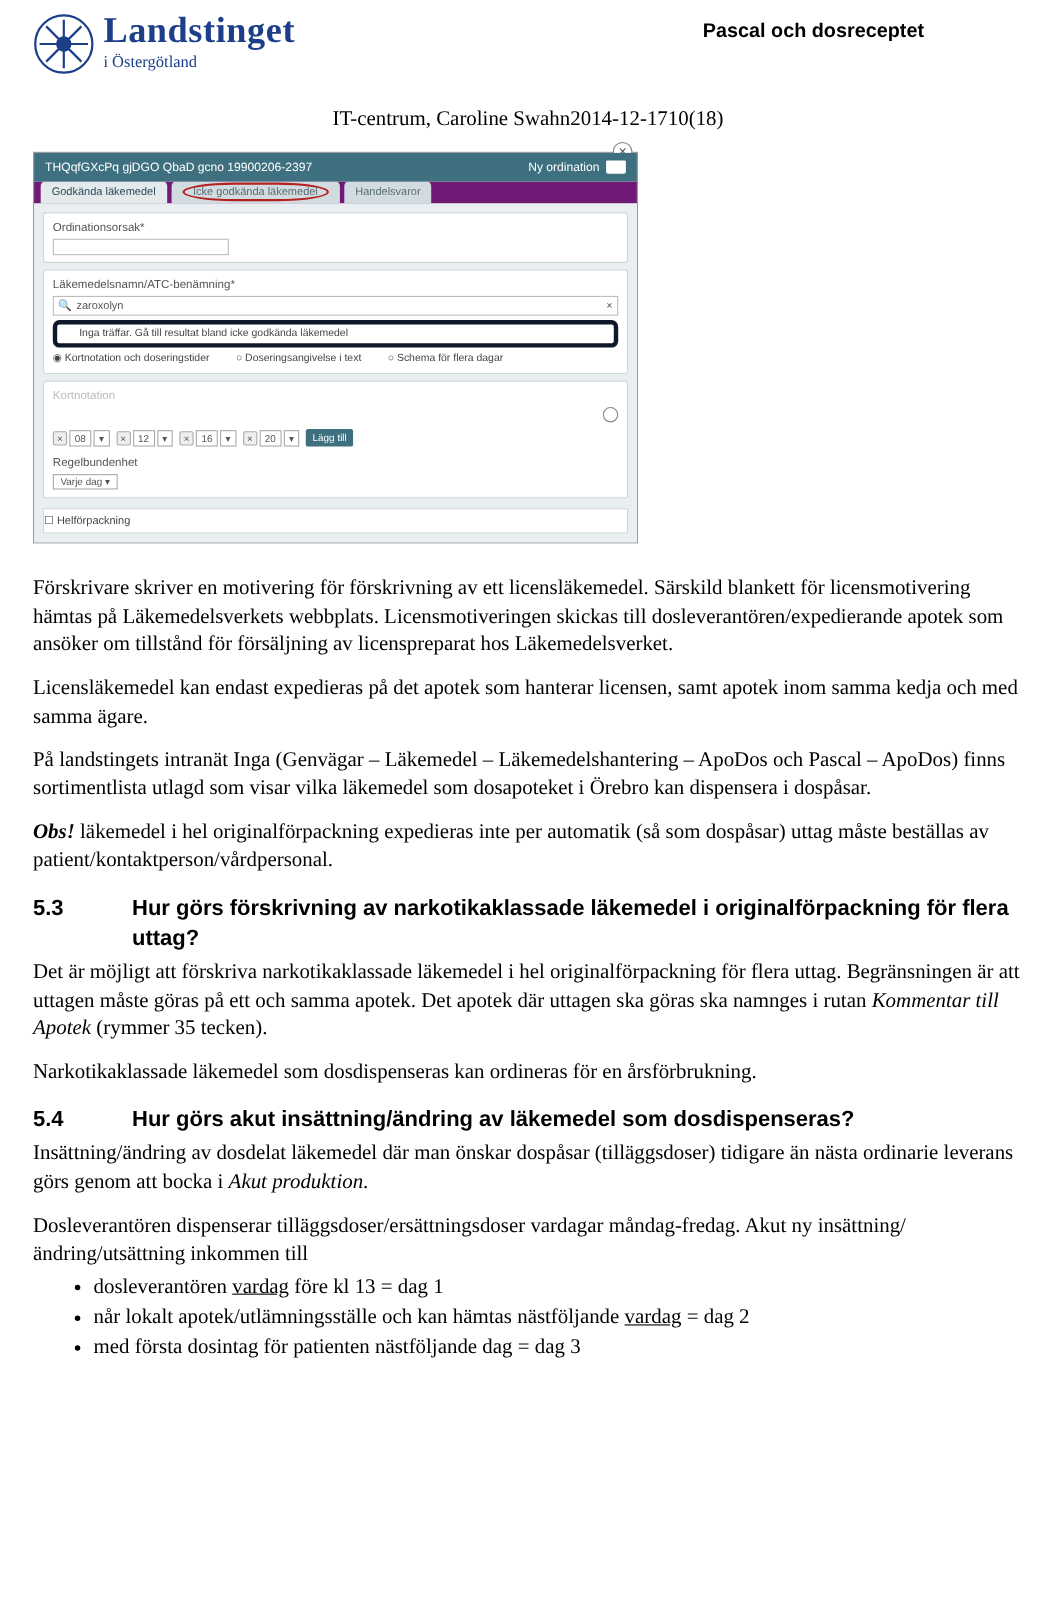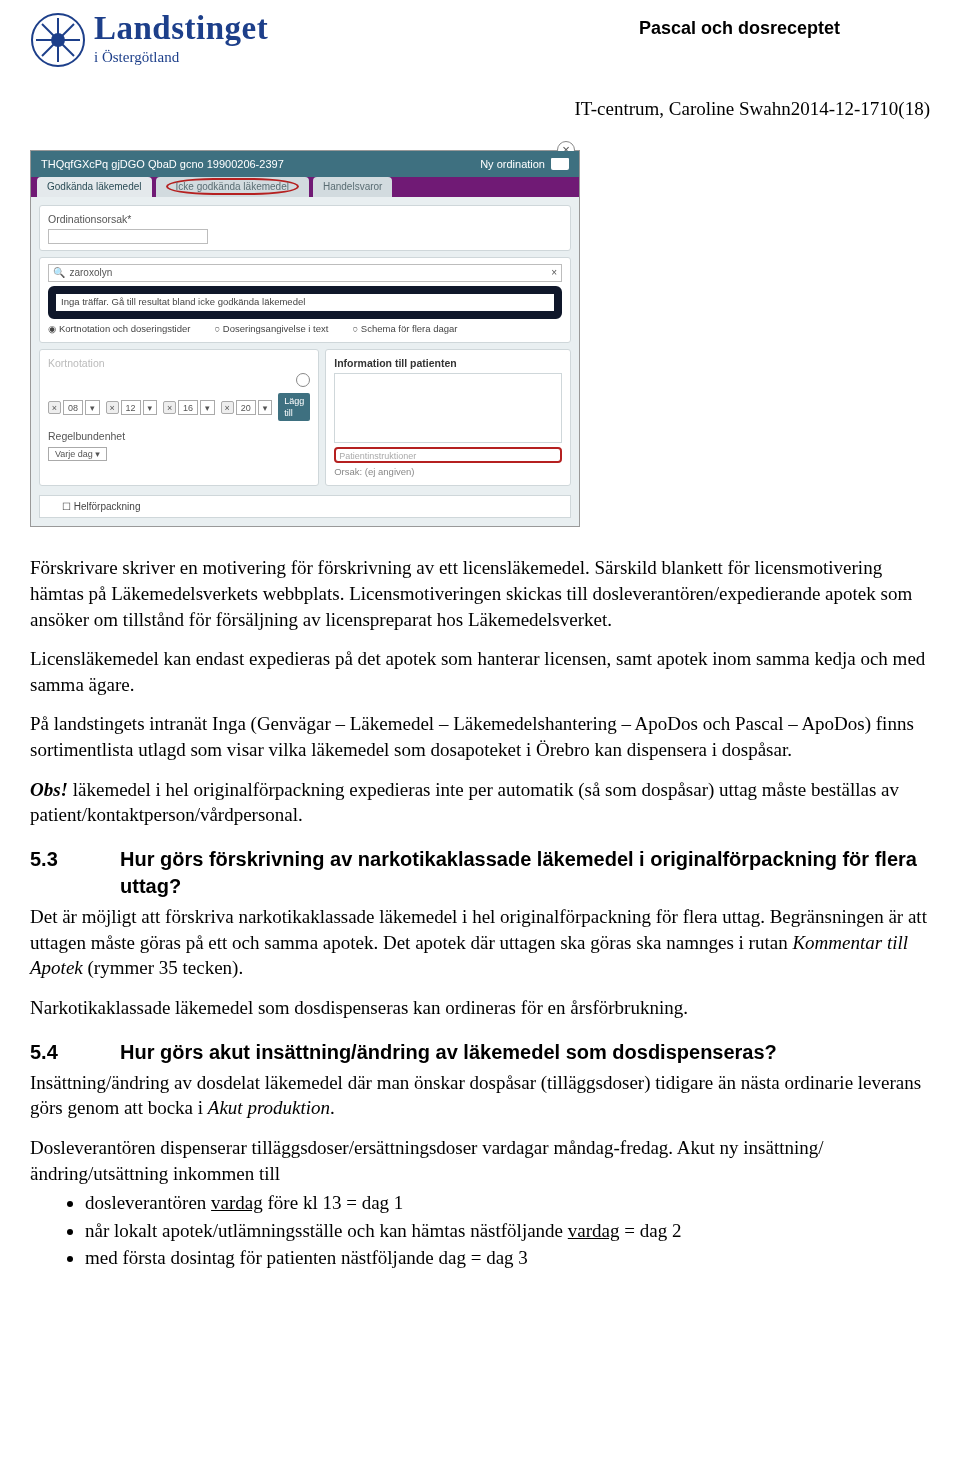--- a/index.html
+++ b/index.html
@@ -34,54 +34,54 @@
   .doc-title {
     font-family: Arial, Helvetica, sans-serif;
     font-size: 18px;
     font-weight: bold;
     color: #000;
     padding-top: 4px;
     padding-right: 90px;
   }
   .meta-row {
     display: flex;
-    justify-content: flex-end;
+    justify-content: center;
     font-size: 19px;
     margin-top: 28px;
-    margin-bottom: 28px;
+    margin-bottom: 16px;
   }
   .meta-left { }
   .meta-center { text-align: center; flex: 0 0 auto; }
   .meta-right { text-align: right; }
 
   
   .shot { width: 550px; border: 1px solid #999; margin-bottom: 28px; position: relative; font-family: Arial, Helvetica, sans-serif; }
   .shot-header { background: #3e7080; color: #fff; display: flex; align-items: center; justify-content: space-between; padding: 6px 10px; font-size: 11px; position: relative; }
   .close-circ { position: absolute; right: 4px; top: -10px; width: 18px; height: 18px; border: 1px solid #888; border-radius: 50%; background: #fff; color: #555; font-size: 13px; line-height: 16px; text-align: center; }
   .shot-tabs { background: #701a75; display: flex; gap: 4px; padding: 0 6px; font-size: 10px; }
   .tabx { background: #e4e9ec; color: #2b4c56; padding: 3px 10px; border-radius: 4px 4px 0 0; }
   .tabx.inactive { background: #d2dbdf; color: #5a6d73; }
   .tab-circle { border: 2px solid #b52020; border-radius: 50%/70%; padding: 1px 8px; }
   .shot-body { background: #e9eff1; padding: 8px; font-size: 10.5px; color: #555; }
   .panel { background: #fff; border: 1px solid #cfd7da; border-radius: 3px; padding: 6px 8px; margin-bottom: 6px; }
   .label-sm { font-size: 10.5px; color: #555; margin-bottom: 3px; display: block; }
   .input-sm { border: 1px solid #bdbdbd; width: 160px; height: 15px; background: #fff; }
   .input-wide { border: 1px solid #bdbdbd; width: 100%; height: 18px; background: #fff; display: flex; align-items: center; padding: 0 4px; font-size: 10px; color: #555; }
-  .no-hits { border: 8px solid #0f172a; border-radius: 6px; font-size: 9.5px; color: #444; padding: 2px 5px; margin-top: 4px; background: #fff; }
+  .no-hits { border: 4px solid #0f172a; border-radius: 6px; font-size: 9.5px; color: #444; padding: 2px 20px; margin-top: 4px; background: #fff; }
   .radio-row { display: flex; gap: 24px; font-size: 9.5px; margin-top: 4px; color: #444; }
   .two-col-row { display: flex; gap: 6px; }
   .pill-row { display: flex; gap: 6px; align-items: center; }
   .pill { display: flex; align-items: center; gap: 2px; }
   .pill .x { width: 13px; height: 13px; border: 1px solid #aaa; border-radius: 2px; background: #eee; font-size: 9px; line-height: 12px; text-align: center; }
   .pill .sel { border: 1px solid #aaa; padding: 0 4px; height: 15px; font-size: 9px; line-height: 14px; }
   .laggtill { background: #3e7080; color: #fff; font-size: 9px; padding: 2px 6px; border-radius: 2px; }
   .info-box { border: 1px solid #cfd7da; height: 70px; background: #fff; margin-top: 3px; }
   .patinstr { border: 2px solid #b52020; border-radius: 4px; height: 16px; margin-top: 4px; font-size: 9px; color: #aaa; padding: 1px 3px; }
   .orsak { font-size: 9.5px; color: #888; margin-top: 3px; }
-  .checkbox-row { font-size: 10px; color: #444; margin-top: 3px; background: #fff; padding: 4px 22px; border: 1px solid #cfd7da; }
+  .checkbox-row { font-size: 10px; color: #444; margin-top: 3px; background: #fff; padding: 4px 0; border: 1px solid #cfd7da; }
   .clock-ico { display:inline-block; width:14px; height:14px; border:1px solid #888; border-radius:50%; position:relative;}
 
   
   .para { margin-top: 4px; margin-bottom: 14px; }
   .heading-row { display: flex; gap: 50px; font-family: Arial, Helvetica, sans-serif; font-weight: bold; font-size: 20px; margin-top: 18px; margin-bottom: 4px; }
   .heading-num { width: 40px; flex-shrink: 0; }
   .heading-txt { }
   .italic { font-style: italic; }
   .bolditalic { font-weight: bold; font-style: italic; }
   .underline { text-decoration: underline; }
@@ -131,20 +131,21 @@
     <div class="tabx">Godkända läkemedel</div>
     <div class="tabx inactive"><span class="tab-circle">Icke godkända läkemedel</span></div>
     <div class="tabx inactive">Handelsvaror</div>
   </div>
   <div class="shot-body">
     <div class="panel">
       <span class="label-sm">Ordinationsorsak*</span>
       <div class="input-sm"></div>
     </div>
     <div class="panel">
+      <span class="label-sm">Läkemedelsnamn/ATC-benämning*</span>
       <div class="input-wide">
         <span>🔍</span>
         <span style="margin-left:4px;">zaroxolyn</span>
         <span style="margin-left:auto;">×</span>
       </div>
       <div class="no-hits">Inga träffar. Gå till resultat bland icke godkända läkemedel</div>
       <div class="radio-row">
         <span>◉ <span>Kortnotation och doseringstider</span></span>
         <span>○ <span>Doseringsangivelse i text</span></span>
         <span>○ <span>Schema för flera dagar</span></span>
@@ -178,26 +179,20 @@
               <span class="sel">20</span>
               <span class="sel">▾</span>
             </span>
           <span class="laggtill">Lägg till</span>
         </div>
         <div style="margin-top:8px;">
           <span class="label-sm">Regelbundenhet</span>
           <span class="sel" style="border:1px solid #aaa;padding:1px 6px;font-size:9px;"><span>Varje dag</span> ▾</span>
         </div>
       </div>
-      <div class="panel" style="flex:1;">
-        <span class="label-sm" style="font-weight:bold;color:#333;">Information till patienten</span>
-        <div class="info-box"></div>
-        <div class="patinstr">Patientinstruktioner</div>
-        <div class="orsak">Orsak: (ej angiven)</div>
-      </div>
     </div>
     <div class="checkbox-row">☐ <span>Helförpackning</span></div>
   </div>
 </div>
 
 <p class="para">Förskrivare skriver en motivering för förskrivning av ett licensläkemedel. Särskild blankett för licensmotivering hämtas på Läkemedelsverkets webbplats. Licensmotiveringen skickas till dosleverantören/expedierande apotek som ansöker om tillstånd för försäljning av licenspreparat hos Läkemedelsverket.</p>
 <p class="para">Licensläkemedel kan endast expedieras på det apotek som hanterar licensen, samt apotek inom samma kedja och med samma ägare.</p>
 <p class="para">På landstingets intranät Inga (Genvägar – Läkemedel – Läkemedelshantering – ApoDos och Pascal – ApoDos) finns sortimentlista utlagd som visar vilka läkemedel som dosapoteket i Örebro kan dispensera i dospåsar.</p>
 <p class="para">
   <span class="bolditalic">Obs!</span><span> läkemedel i hel originalförpackning expedieras inte per automatik (så som dospåsar) uttag måste beställas av patient/kontaktperson/vårdpersonal.</span>

